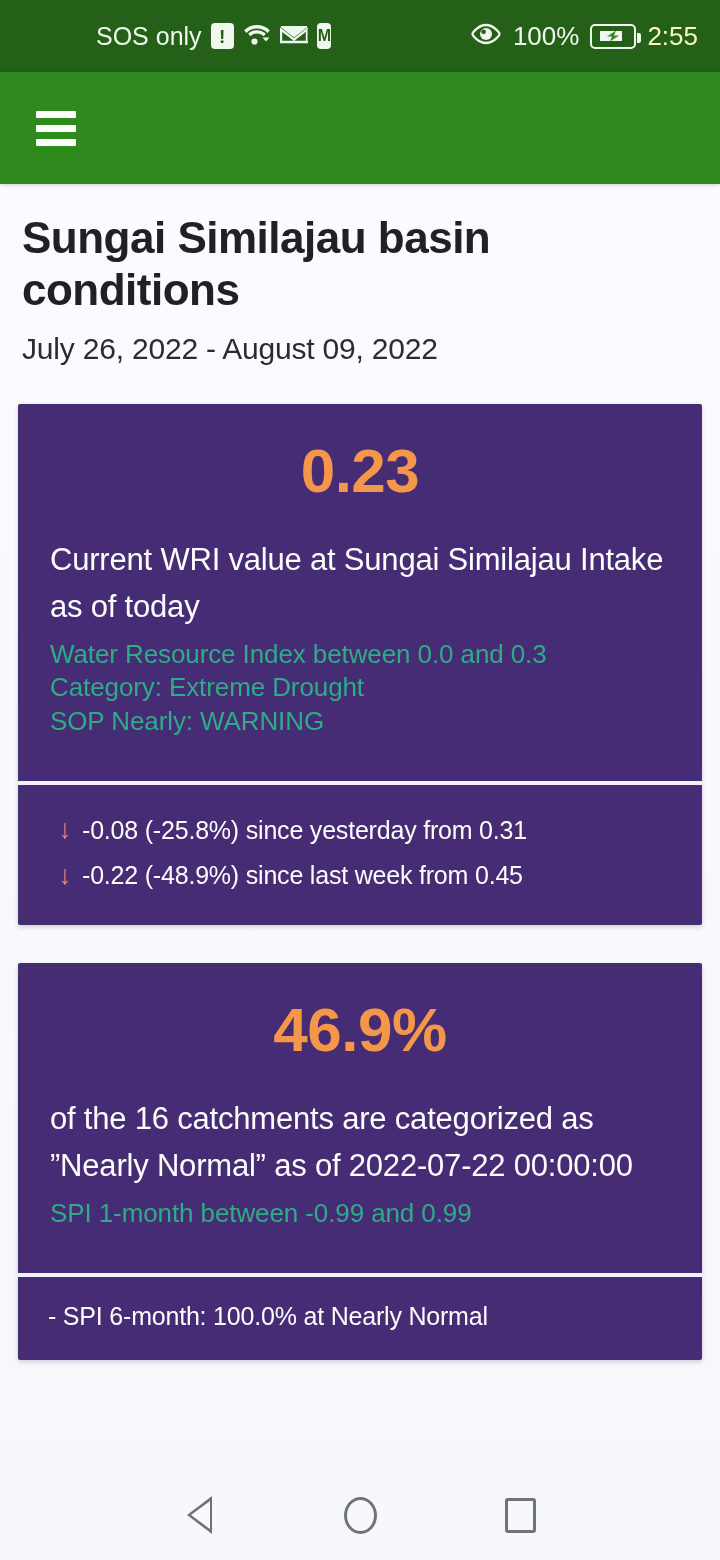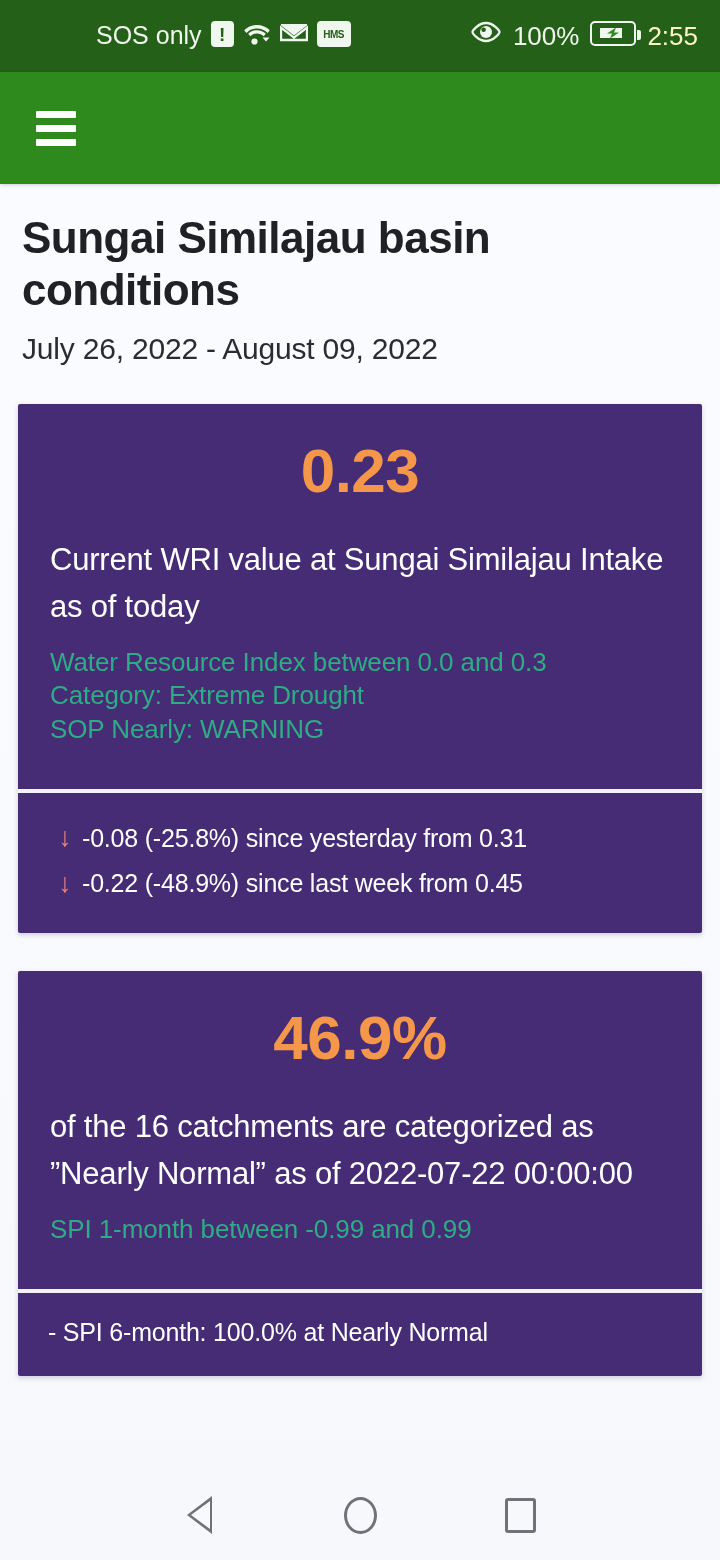--- a/index.html
+++ b/index.html
@@ -30,21 +30,21 @@
     background: #246018;
     color: #eaf5e6;
     display: flex;
     align-items: center;
     justify-content: space-between;
     padding: 0 22px 0 14px;
     flex: 0 0 auto;
   }
   .status-left, .status-right {
     display: flex;
-    align-items: flex-start;
+    align-items: center;
   }
   .status-left { padding-left: 82px; gap: 9px; }
   .status-right { gap: 11px; }
 
   .carrier-text {
     font-size: 25px;
     letter-spacing: 0px;
     color: #f0f7ee;
   }
 
@@ -52,26 +52,26 @@
     width: 23px; height: 26px;
     background: #f0f7ee;
     border-radius: 4px;
     display: flex; align-items: center; justify-content: center;
     color: #246018;
     font-size: 19px;
     font-weight: bold;
     line-height: 1;
   }
   .hms-box {
-    width: 34px; height: 26px;
+    width: 14px; height: 26px;
     background: #f0f7ee;
     border-radius: 4px;
     display: flex; align-items: center; justify-content: center;
     color: #246018;
-    font-size: 10px;
+    font-size: 16px;
     font-weight: bold;
     letter-spacing: -0.5px;
   }
   .icon-wifi, .icon-mail, .icon-eye { display: block; }
 
   .battery-pct {
     font-size: 26px;
     color: #f0f7ee;
   }
   .battery-shell {
@@ -162,21 +162,21 @@
     line-height: 1;
   }
   .card-headline {
     color: #ffffff;
     font-size: 31px;
     line-height: 1.52;
     font-weight: normal;
     letter-spacing: -0.2px;
   }
   .card-notes {
-    margin-top: 16px;
+    margin-top: 8px;
   }
   .card-note {
     color: #2fab85;
     font-size: 26px;
     line-height: 1.28;
     letter-spacing: -0.1px;
   }
   .card-divider {
     height: 4px;
     background: #f3f1f9;

